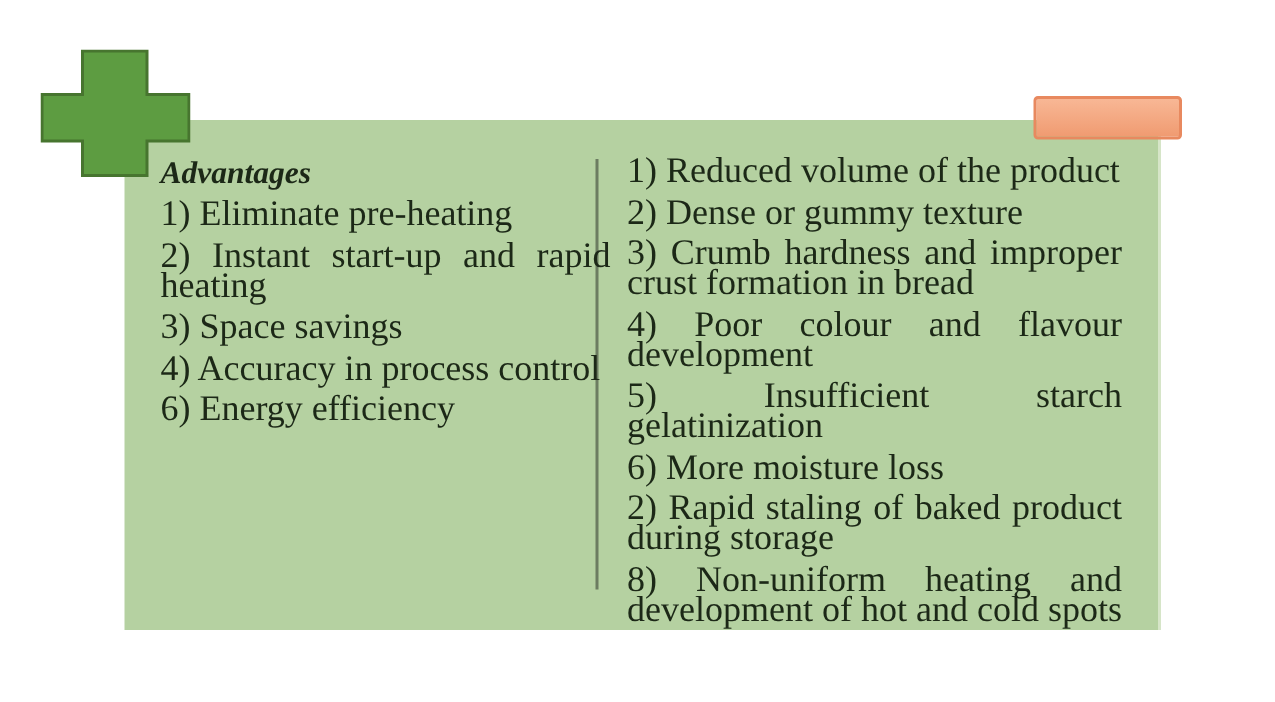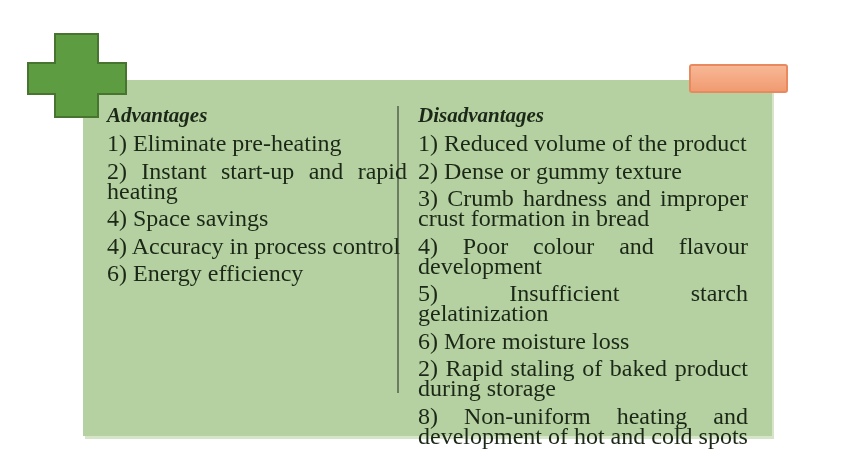--- a/index.html
+++ b/index.html
@@ -1,19 +1,19 @@
 <!DOCTYPE html>
 <html style="--panel-bg: #b5d1a1; --divider: #6c7c61; --text: #1c2817; --tab-border: #e8895f;"><head>
 <meta charset="utf-8">
 <style>
   html, body { margin: 0; padding: 0; background: #ffffff; }
   .stage {
     position: relative;
     width: 850px;
-    height: 468px;
+    height: 420px;
     background: #ffffff;
     overflow: hidden;
     font-family: "Liberation Serif", "DejaVu Serif", serif;
   }
   .panel {
     position: absolute;
     left: 83px; top: 80px;
     width: 689px; height: 356px;
     background: var(--panel-bg, #b5d1a1);
     box-shadow: 2px 3px 0 0 #d6e5c8;
@@ -76,27 +76,26 @@
   </svg>
 
   <div class="orange-tab"></div>
 
   <div class="divider"></div>
 
   <div class="col col-left">
     <div class="col-title">Advantages</div>
     <div class="item">1) Eliminate pre-heating</div>
     <div class="item">2) Instant start-up and rapid heating</div>
-    <div class="item">4) Space savings</div>
+    <div class="item">3) Space savings</div>
     <div class="item">4) Accuracy in process control</div>
     <div class="item">6) Energy efficiency</div>
   </div>
 
   <div class="col col-right">
-    <div class="col-title">Disadvantages</div>
     <div class="item">1) Reduced volume of the product</div>
     <div class="item">2) Dense or gummy texture</div>
     <div class="item">3) Crumb hardness and improper crust formation in bread</div>
     <div class="item">4) Poor colour and flavour development</div>
     <div class="item">5) Insufficient starch gelatinization</div>
     <div class="item">6) More moisture loss</div>
     <div class="item">2) Rapid staling of baked product during storage</div>
     <div class="item">8) Non-uniform heating and development of hot and cold spots</div>
   </div>
 

